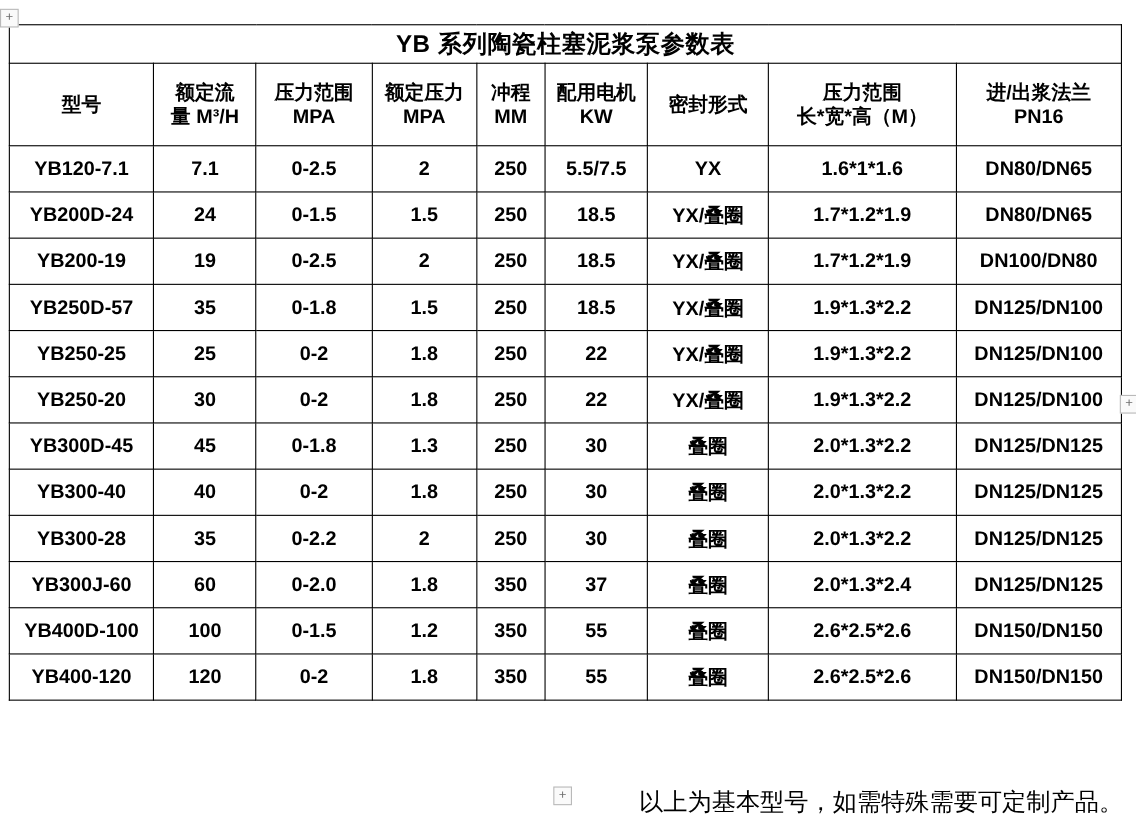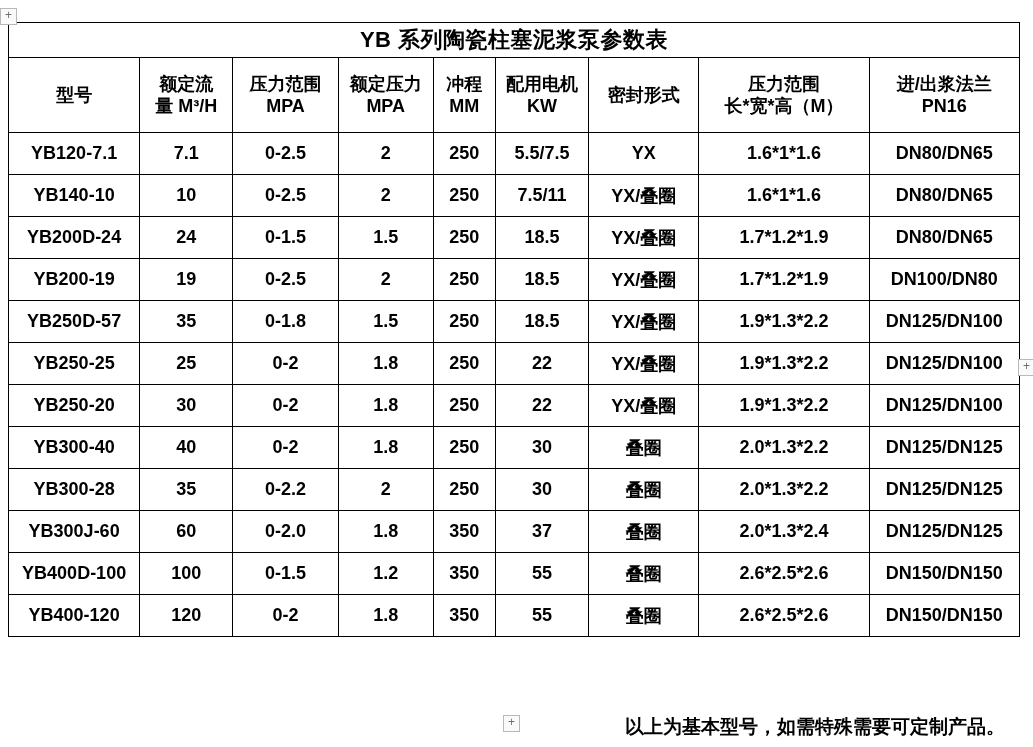--- a/index.html
+++ b/index.html
@@ -65,24 +65,24 @@
   col.c2 { width: 105px; }
   col.c3 { width: 95px; }
   col.c4 { width: 62px; }
   col.c5 { width: 93px; }
   col.c6 { width: 110px; }
   col.c7 { width: 170px; }
   col.c8 { width: 150px; }
 
   .footnote {
     position: absolute;
-    right: 28px;
+    right: 12px;
     top: 714px;
-    font-size: 19px;
-    font-weight: bold;
+    font-size: 22px;
+    font-weight: normal;
     color: #000000;
     white-space: nowrap;
   }
 
   
   .handle {
     position: absolute;
     width: 15px;
     height: 15px;
     border: 1px solid #b9b9b9;
@@ -166,31 +166,20 @@
           <td>7.1</td>
           <td>0-2.5</td>
           <td>2</td>
           <td>250</td>
           <td>5.5/7.5</td>
           <td>YX</td>
           <td>1.6*1*1.6</td>
           <td>DN80/DN65</td>
         </tr>
         <tr>
-          <td>YB140-10</td>
-          <td>10</td>
-          <td>0-2.5</td>
-          <td>2</td>
-          <td>250</td>
-          <td>7.5/11</td>
-          <td>YX/叠圈</td>
-          <td>1.6*1*1.6</td>
-          <td>DN80/DN65</td>
-        </tr>
-        <tr>
           <td>YB200D-24</td>
           <td>24</td>
           <td>0-1.5</td>
           <td>1.5</td>
           <td>250</td>
           <td>18.5</td>
           <td>YX/叠圈</td>
           <td>1.7*1.2*1.9</td>
           <td>DN80/DN65</td>
         </tr>
@@ -230,20 +219,31 @@
         <tr>
           <td>YB250-20</td>
           <td>30</td>
           <td>0-2</td>
           <td>1.8</td>
           <td>250</td>
           <td>22</td>
           <td>YX/叠圈</td>
           <td>1.9*1.3*2.2</td>
           <td>DN125/DN100</td>
+        </tr>
+        <tr>
+          <td>YB300D-45</td>
+          <td>45</td>
+          <td>0-1.8</td>
+          <td>1.3</td>
+          <td>250</td>
+          <td>30</td>
+          <td>叠圈</td>
+          <td>2.0*1.3*2.2</td>
+          <td>DN125/DN125</td>
         </tr>
         <tr>
           <td>YB300-40</td>
           <td>40</td>
           <td>0-2</td>
           <td>1.8</td>
           <td>250</td>
           <td>30</td>
           <td>叠圈</td>
           <td>2.0*1.3*2.2</td>

